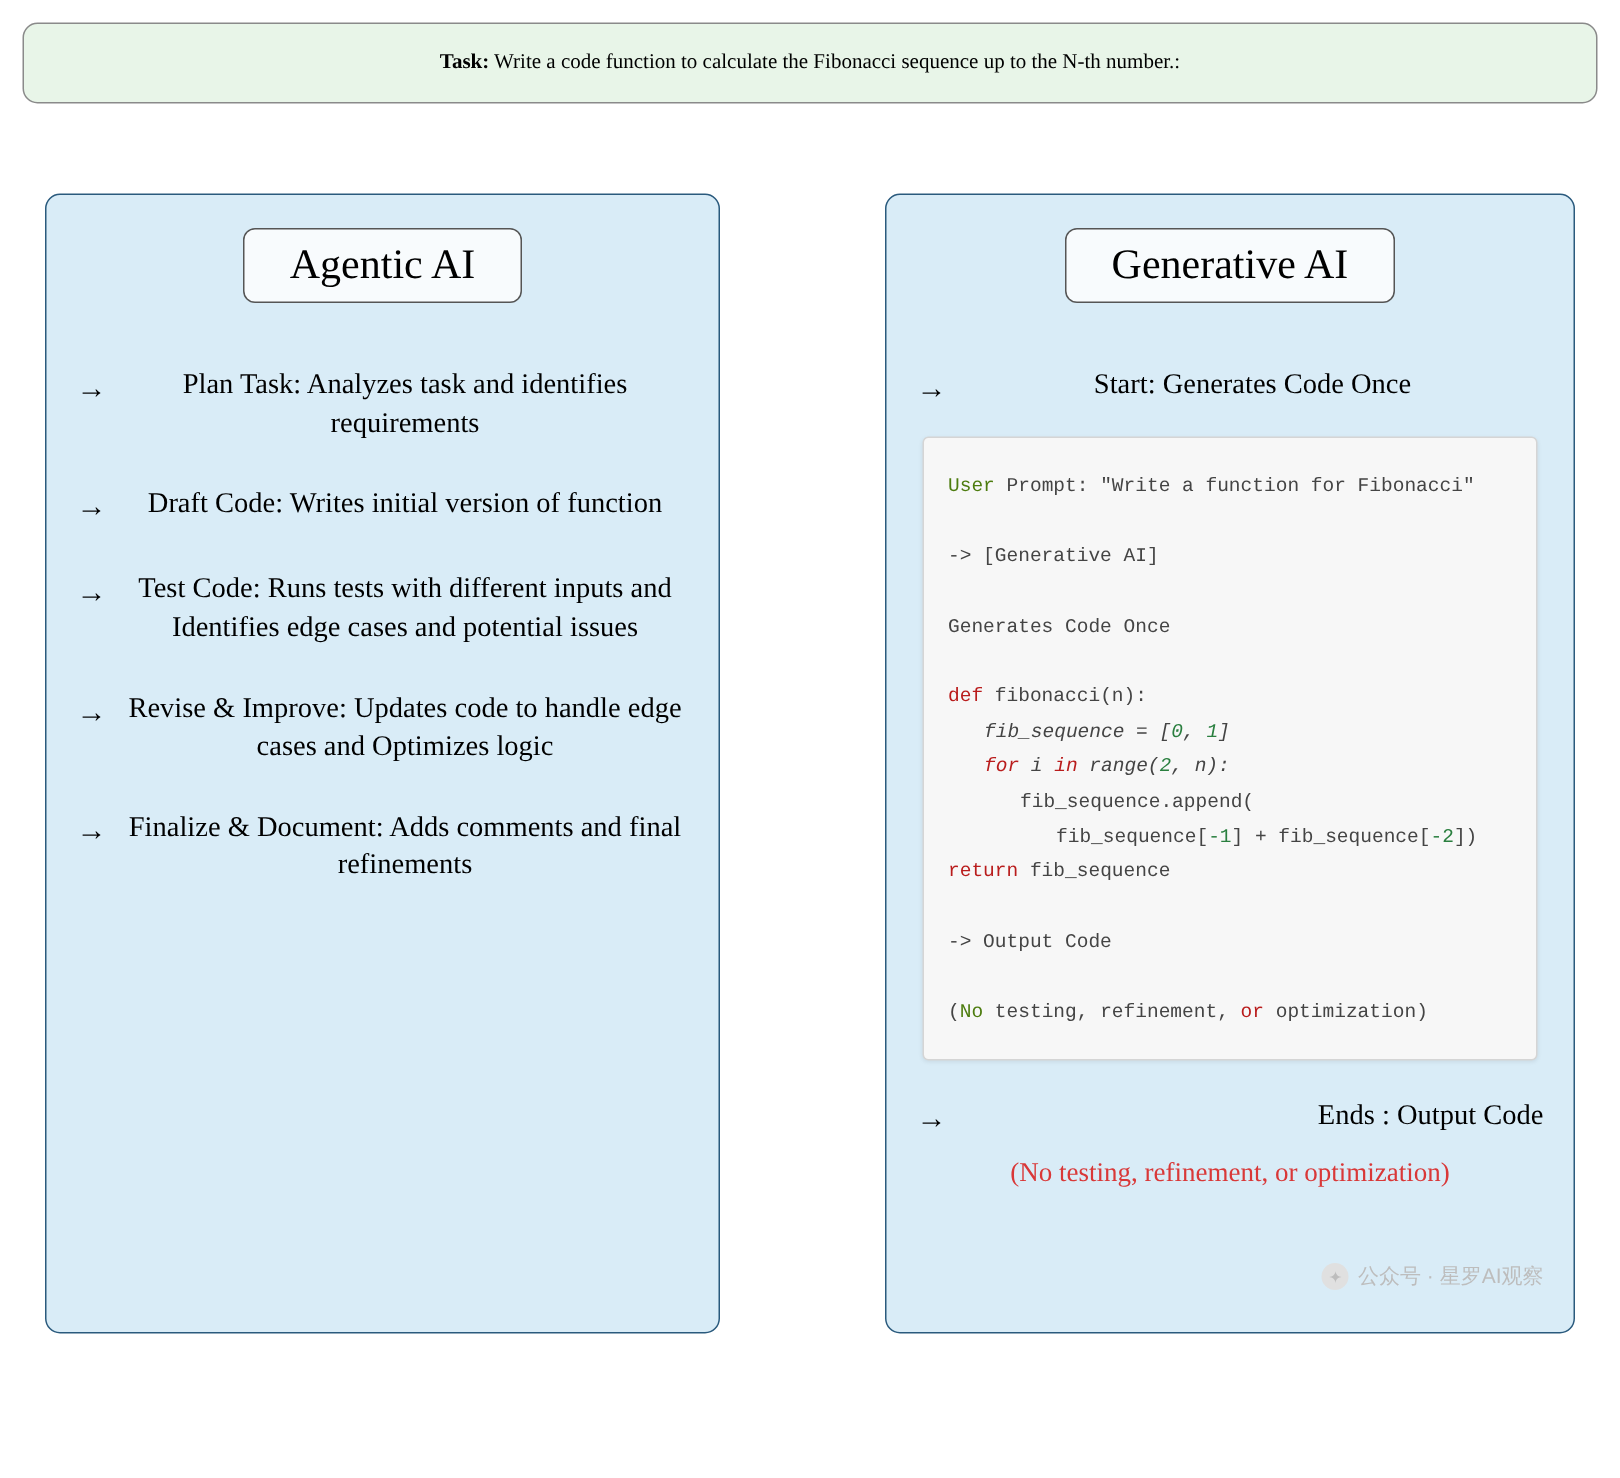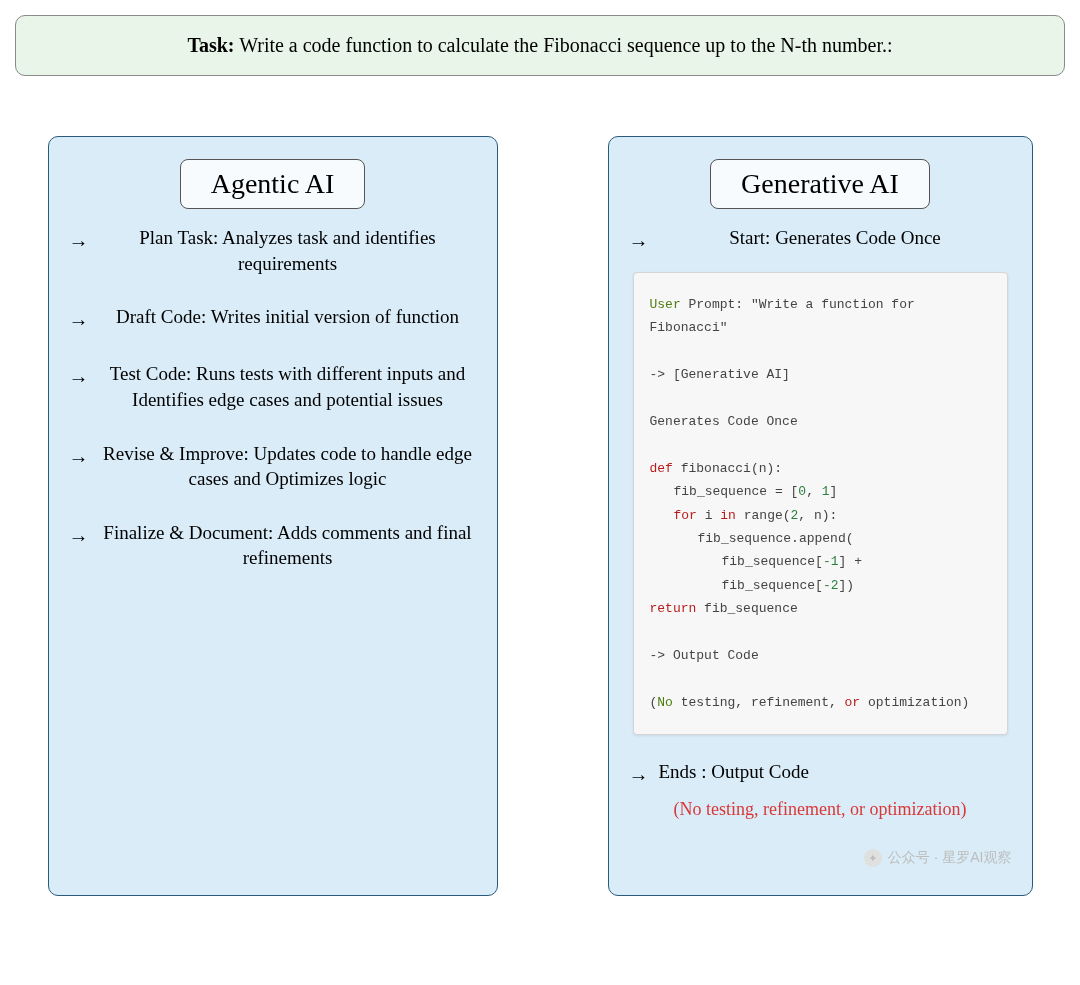--- a/index.html
+++ b/index.html
@@ -8,46 +8,46 @@
     background: #ffffff;
     padding: 15px;
     width: 1080px;
   }
   .task-box {
     background: #e8f5e8;
     border: 1.5px solid #8a8a8a;
     border-radius: 10px;
     padding: 18px 40px;
     text-align: center;
-    font-size: 20px;
+    font-size: 14px;
     color: #000;
     margin-bottom: 60px;
   }
   .task-box .label { font-weight: bold; }
   .cards {
     display: flex;
     gap: 110px;
     justify-content: center;
   }
   .card {
     background: #d9ecf7;
     border: 1.5px solid #2a5a7d;
     border-radius: 10px;
     padding: 22px 20px 30px 20px;
   }
   .card.left { width: 450px; min-height: 760px; }
-  .card.right { width: 425px; min-height: 760px; position: relative; }
+  .card.right { width: 460px; min-height: 760px; position: relative; }
   .title-pill {
     background: #f8fbfd;
     border: 1.5px solid #555;
     border-radius: 8px;
     padding: 8px 30px;
     font-size: 28px;
     text-align: center;
-    margin: 0 auto 16px auto;
+    margin: 0 auto 42px auto;
     display: block;
     width: fit-content;
   }
   .step {
     display: flex;
     align-items: flex-start;
     margin-bottom: 28px;
     font-size: 19px;
     line-height: 1.35;
     color: #000;
@@ -68,21 +68,21 @@
     margin: 18px 4px 24px 4px;
     font-family: Consolas, "Courier New", monospace;
     font-size: 13px;
     line-height: 1.8;
     color: #444;
     box-shadow: 0 1px 3px rgba(0,0,0,0.08);
   }
   .code-box .kw { color: #b91c1c; }
   .code-box .user { color: #4d7c0f; }
   .code-box .num { color: #2a7f3f; }
-  .code-box .ind1 { padding-left: 24px; display:inline-block;}
+  .code-box .ind1 { padding-left: 24px; display:inline-block;font-style:italic;}
   .code-box .ind2 { padding-left: 48px; display:inline-block;}
   .code-box .ind3 { padding-left: 72px; display:inline-block;}
   .note {
     color: #d93838;
     font-size: 18px;
     text-align: center;
     margin-top: 10px;
     line-height: 1.3;
   }
   .watermark {
@@ -160,21 +160,21 @@
       <div><span class="ind3"><span>fib_sequence[</span><span class="num">-1</span><span>] + fib_sequence[</span><span class="num">-2</span><span>])</span></span></div>
       <div><span class="kw">return</span><span> fib_sequence</span></div>
       <br>
       <div>-&gt; Output Code</div>
       <br>
       <div><span>(</span><span class="user">No</span><span> testing, refinement, </span><span class="kw">or</span><span> optimization)</span></div>
     </div>
 
     <div class="step tight">
       <span class="arrow">→</span>
-      <span class="text" style="text-align:left">Ends : Output Code</span>
+      <span class="text" style="text-align:right">Ends : Output Code</span>
     </div>
 
     <div class="note">(No testing, refinement, or optimization)</div>
 
     <div class="watermark">
       <span class="wicon">✦</span>
       <span>公众号 · 星罗AI观察</span>
     </div>
   </div>
 

